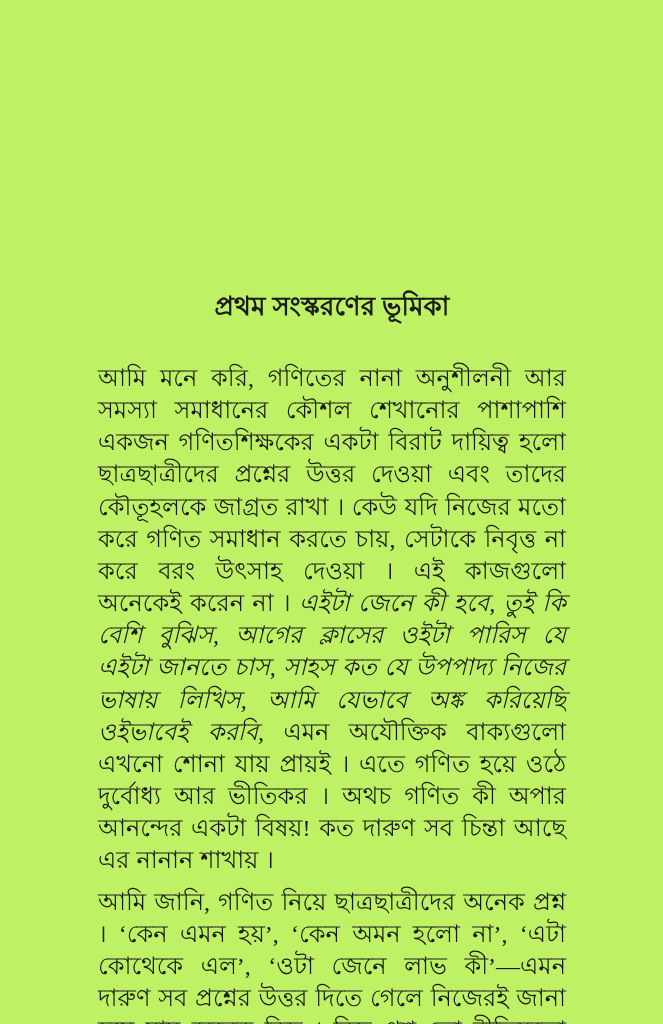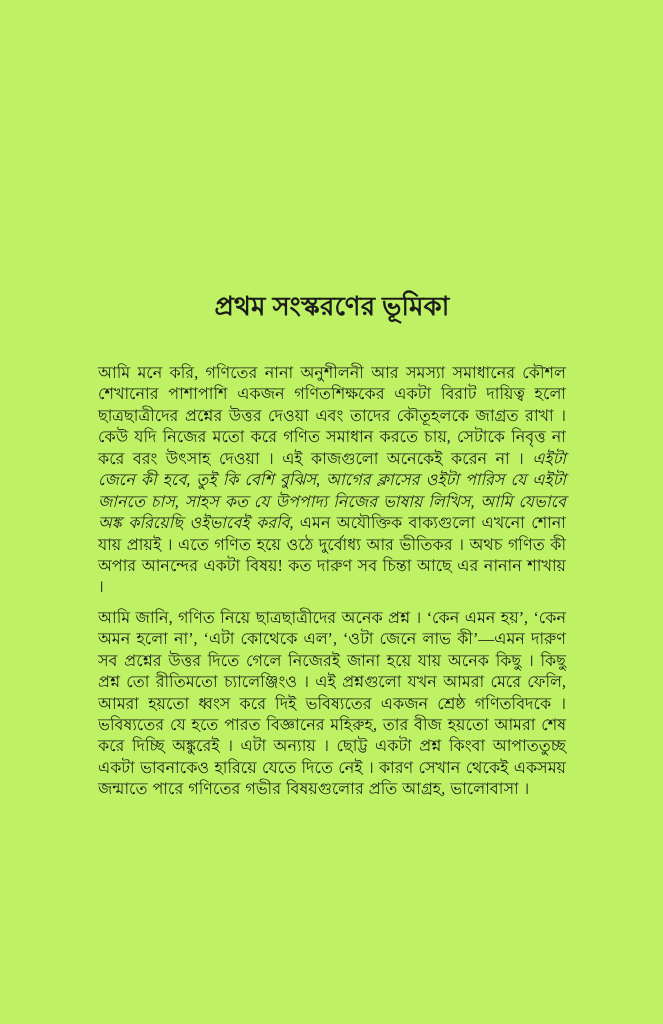--- a/index.html
+++ b/index.html
@@ -22,21 +22,21 @@
     font-size: 26px;
     font-weight: 700;
     text-align: center;
     margin: 0 0 32px 0;
     letter-spacing: 0.2px;
   }
   .body-text {
     
   }
   .para {
-    font-size: 16px;
+    font-size: 24px;
     line-height: 1.34;
     text-align: justify;
     margin: 0 0 9px 0;
     word-spacing: 1px;
   }
   .para:last-child {
     margin-bottom: 0;
   }
   .italic {
     font-style: italic;

